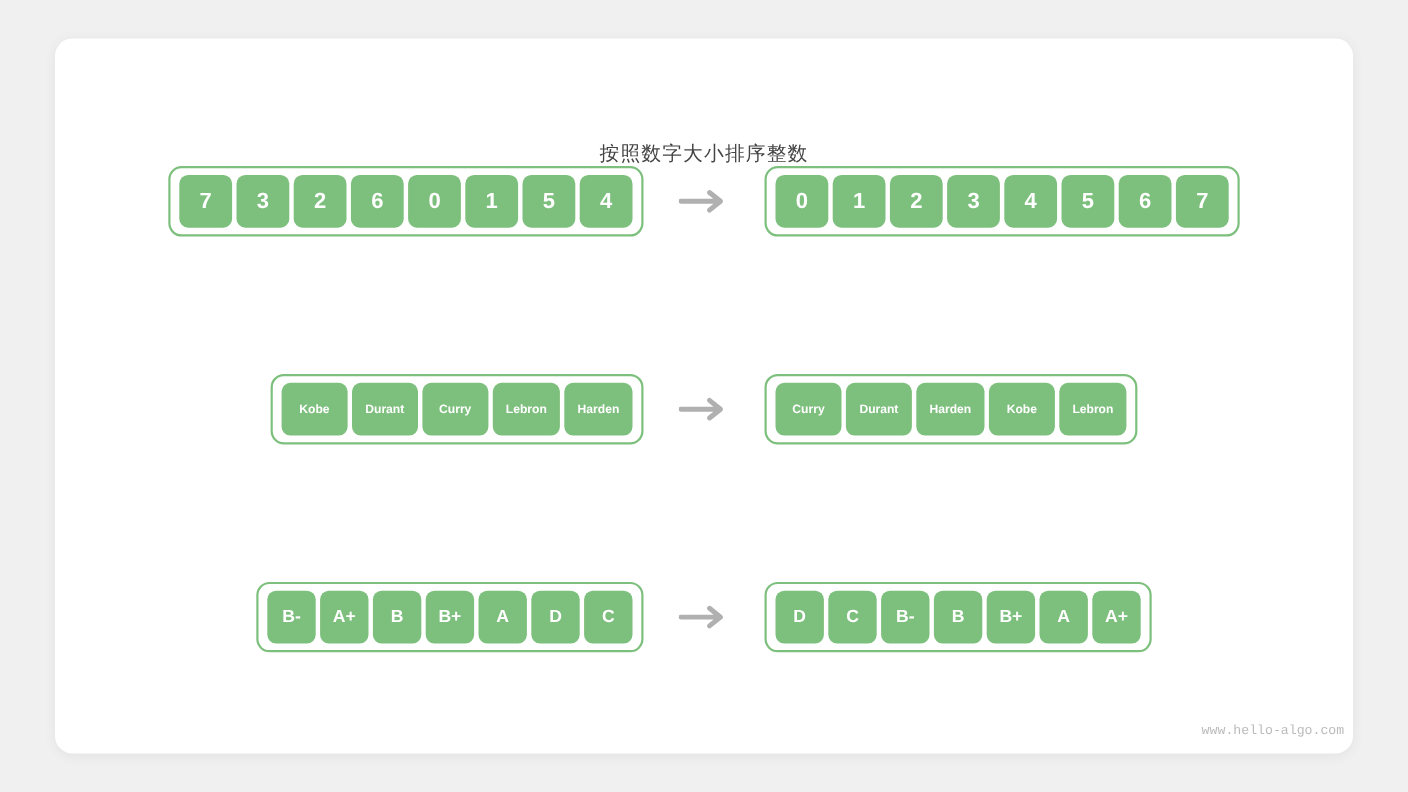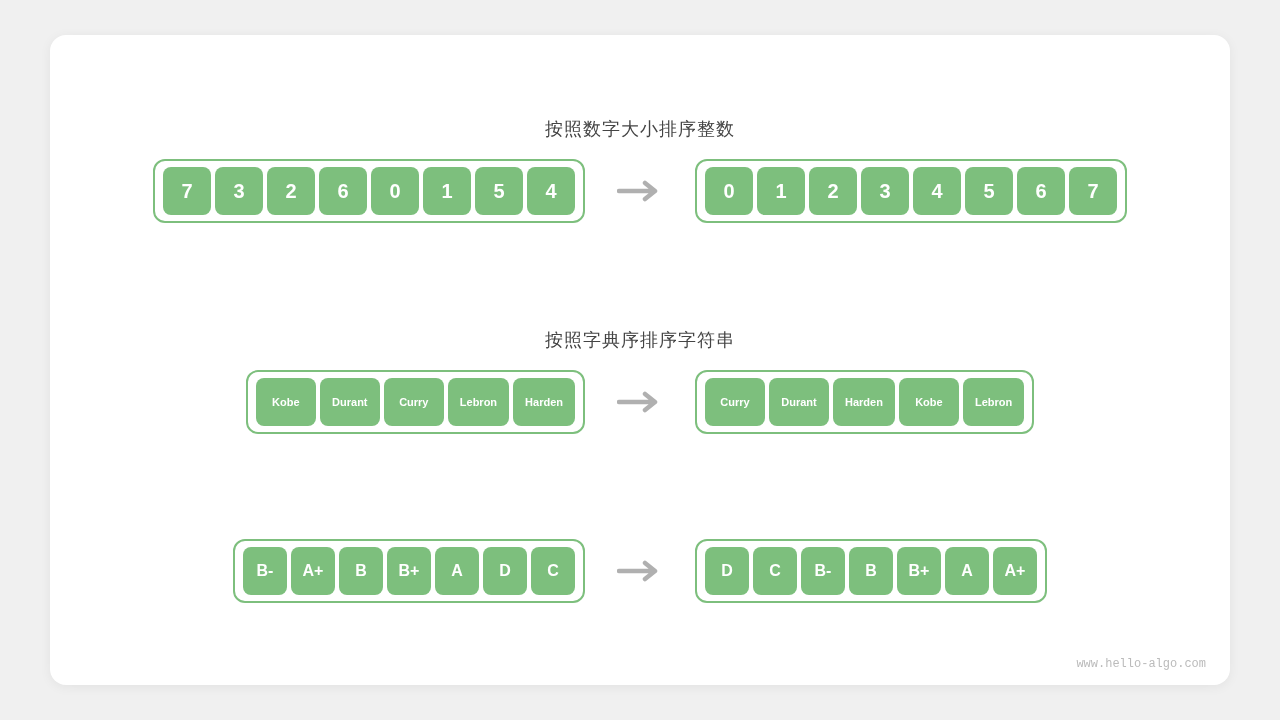--- a/index.html
+++ b/index.html
@@ -25,21 +25,20 @@
       flex-direction: column;
       justify-content: space-around;
       position: relative;
       box-shadow: 0 2px 12px rgba(0,0,0,0.06);
     }
 
     .section {
       display: flex;
       flex-direction: column;
       align-items: center;
-      gap: 18px;
       text-align: center;
     }
 
     .section-title {
       font-size: 18px;
       color: #444;
       font-weight: 500;
       letter-spacing: 1px;
     }
 
@@ -98,21 +97,21 @@
     }
 
     .arrow svg {
       width: 46px;
       height: 28px;
     }
 
     .watermark {
       position: absolute;
       bottom: 14px;
-      right: 24px;
+      right: 8px;
       font-size: 12px;
       color: #bbb;
       font-family: 'Courier New', monospace;
     }
   </style>
 </head>
 <body>
 
 <div class="card">
 
@@ -140,21 +139,20 @@
           <div class="cell number">2</div>
           <div class="cell number">3</div>
           <div class="cell number">4</div>
           <div class="cell number">5</div>
           <div class="cell number">6</div>
           <div class="cell number">7</div>
         </div>
       </div>
     </div>
     <div class="section">
-      <div class="section-title">按照字典序排序字符串</div>
       <div class="row">
         <div class="array-group">
           <div class="cell string">Kobe</div>
           <div class="cell string">Durant</div>
           <div class="cell string">Curry</div>
           <div class="cell string">Lebron</div>
           <div class="cell string">Harden</div>
         </div>
         <div class="arrow">
           <svg viewBox="0 0 46 28" fill="none" xmlns="http://www.w3.org/2000/svg">

